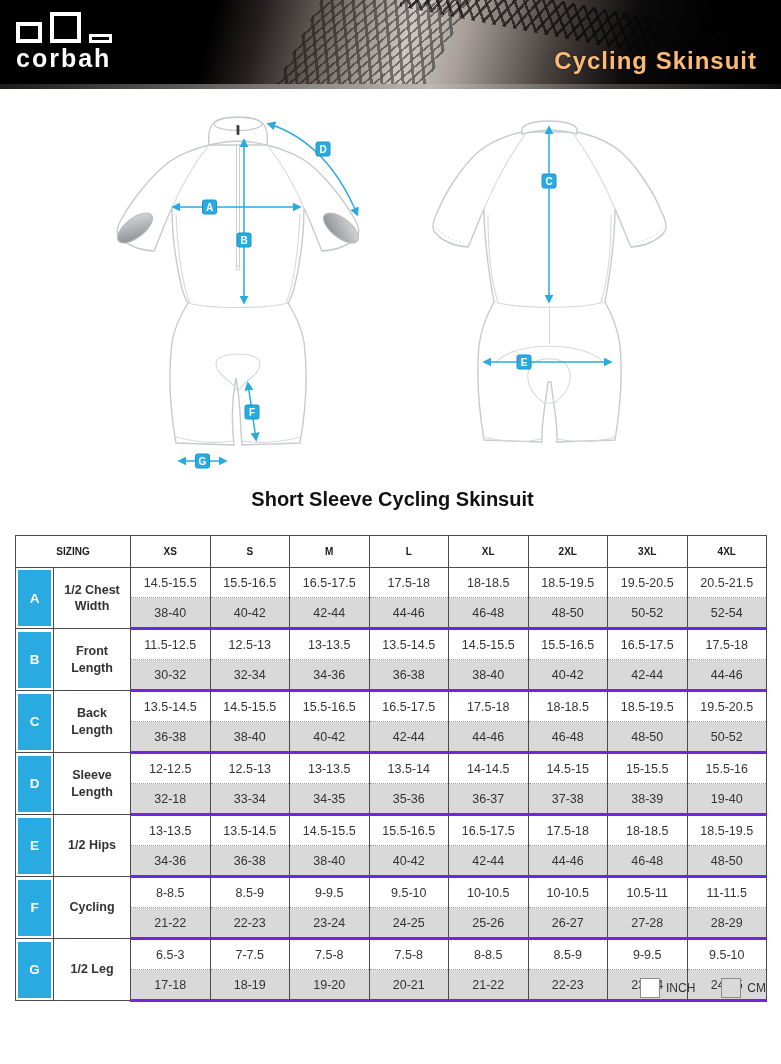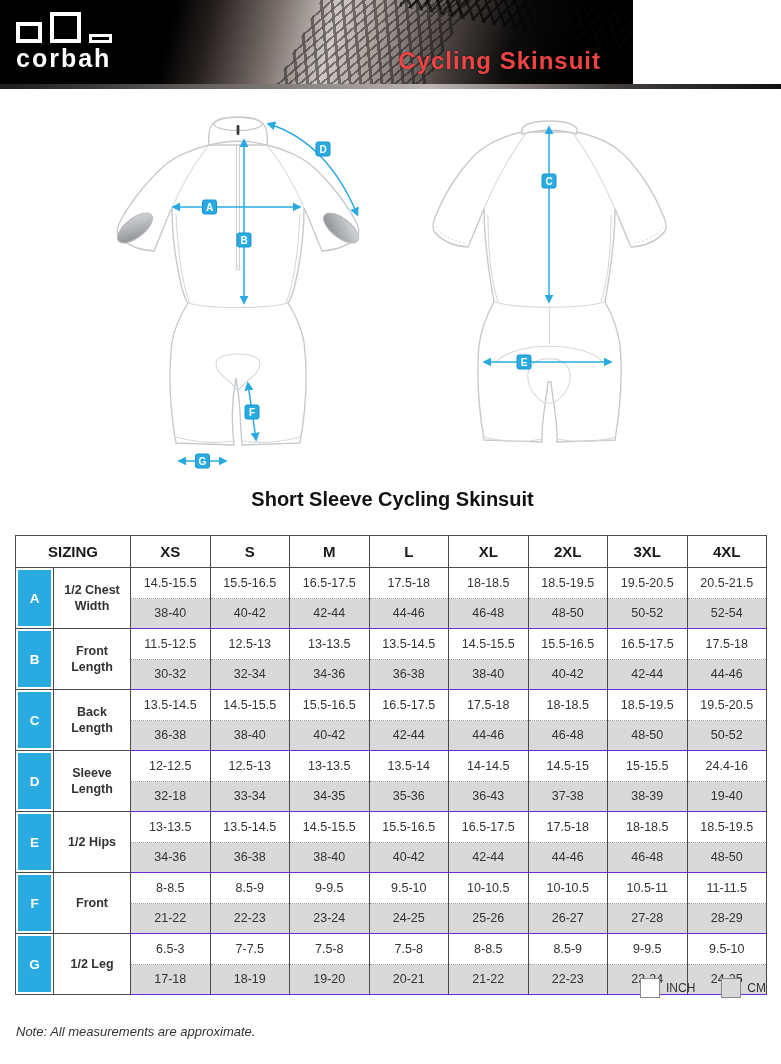--- a/index.html
+++ b/index.html
@@ -1,59 +1,59 @@
 <!DOCTYPE html>
 <html><head>
 <meta charset="utf-8">
 <style>
   html,body{margin:0;padding:0;background:#fff;}
   .page{position:relative;width:781px;height:1064px;background:#fff;overflow:hidden;
         font-family:"Liberation Sans",sans-serif;}
 
   
-  .header{position:absolute;left:0;top:0;width:633px;height:84px;background:#000;overflow:hidden;}
+  .header{position:absolute;left:0;top:0;width:781px;height:84px;background:#000;overflow:hidden;}
   .header-photo{position:absolute;inset:0;
     background:linear-gradient(104deg,#000 0%,#000 27%,#241f1e 33%,#7a706c 43%,#cfc8c4 52%,#a89f9b 59%,#4a4340 70%,#0c0b0b 80%,#000 90%);}
   .mesh{position:absolute;background-image:
       repeating-linear-gradient(58deg,rgba(5,5,5,.85) 0 2.5px,transparent 2.5px 9px),
       repeating-linear-gradient(-58deg,rgba(5,5,5,.85) 0 2.5px,transparent 2.5px 9px);}
   .mesh1{left:300px;top:-8px;width:150px;height:95px;transform:skewX(-28deg);opacity:.5;}
   .mesh2{left:400px;top:2px;width:330px;height:36px;transform:rotate(11deg);opacity:.75;}
   .header-strip{position:absolute;left:0;top:84px;width:781px;height:5px;
     background:linear-gradient(90deg,#1d1c1b,#6e6a68 30%,#bdb8b5 55%,#45413f 78%,#101010);}
   .logo{position:absolute;left:16px;top:10px;}
   .logo-marks{display:flex;align-items:flex-end;gap:8px;height:33px;}
   .sq{display:block;box-sizing:border-box;border:4px solid #fff;background:transparent;}
   .sq1{width:26px;height:21px;}
   .sq2{width:31px;height:31px;}
   .sq3{width:23px;height:9px;border-width:3.5px;}
   .brand{margin-top:3px;color:#fff;font-size:25px;font-weight:bold;letter-spacing:2px;line-height:1;}
-  .product-title{position:absolute;right:32px;bottom:9px;color:#ef4444;font-size:24px;font-weight:bold;
+  .product-title{position:absolute;right:24px;bottom:9px;color:#fdba74;font-size:24px;font-weight:bold;
     letter-spacing:1px;text-shadow:0 0 2px rgba(0,0,0,.6);}
 
   
   .fig{position:absolute;}
   .fig-front{left:110px;top:104px;}
   .fig-back{left:424px;top:110px;}
 
   
   .chart-title{position:absolute;left:0;top:486px;width:781px;margin:2px;text-align:center;
     font-size:20px;font-weight:bold;color:#111;}
 
   
   .size-table{position:absolute;left:15px;top:535px;width:751px;border-collapse:collapse;
     table-layout:fixed;border:1.5px solid #4a4a4a;}
   .size-table th,.size-table td{border:1px solid #4a4a4a;text-align:center;vertical-align:middle;
     padding:0;overflow:hidden;}
-  .size-table thead th{height:31px;background:#fff;font-size:15px;font-weight:bold;color:#1a1a1a;}
+  .size-table thead th{height:31px;background:#fff;font-size:10px;font-weight:bold;color:#1a1a1a;}
   tr.inch-row td,tr.cm-row td{font-size:12.5px;color:#333;}
   tr.inch-row td{height:29px;background:#fff;}
   td.inch-td{border-bottom:1px dotted #999;}
   tr.cm-row td{height:29px;}
-  td.cm-td{background:#D9D9D9;border-top:0;border-bottom:1px solid #6d28d9;}
+  td.cm-td{background:#D9D9D9;border-top:0;border-bottom:3px solid #6d28d9;}
   td.letter-td{background:#fff;padding:2px;}
   .letter-box{height:56px;display:flex;align-items:center;justify-content:center;
     background:#29ABE2;color:#fff;font-weight:bold;font-size:13.5px;}
   td.label-td{background:#fff;font-weight:bold;font-size:12.5px;color:#1a1a1a;line-height:1.3;
     padding:0 6px;}
 
   
   .note{position:absolute;left:16px;top:1024px;font-style:italic;font-size:13px;color:#333;}
   .legend{position:absolute;right:15px;top:978px;display:flex;align-items:center;gap:6px;
     font-size:12px;color:#333;text-align:center;}
@@ -297,28 +297,28 @@
             <div class="letter-box">D</div>
           </td>
           <td rowspan="2" class="label-td">Sleeve Length</td>
           <td class="inch-td">12-12.5</td>
           <td class="inch-td">12.5-13</td>
           <td class="inch-td">13-13.5</td>
           <td class="inch-td">13.5-14</td>
           <td class="inch-td">14-14.5</td>
           <td class="inch-td">14.5-15</td>
           <td class="inch-td">15-15.5</td>
-          <td class="inch-td">24.4-16</td>
+          <td class="inch-td">15.5-16</td>
         </tr>
         <tr class="cm-row">
           <td class="cm-td">32-18</td>
           <td class="cm-td">33-34</td>
           <td class="cm-td">34-35</td>
           <td class="cm-td">35-36</td>
-          <td class="cm-td">36-43</td>
+          <td class="cm-td">36-37</td>
           <td class="cm-td">37-38</td>
           <td class="cm-td">38-39</td>
           <td class="cm-td">19-40</td>
         </tr>
         <tr class="inch-row">
           <td rowspan="2" class="letter-td">
             <div class="letter-box">E</div>
           </td>
           <td rowspan="2" class="label-td">1/2 Hips</td>
           <td class="inch-td">13-13.5</td>
@@ -337,21 +337,21 @@
           <td class="cm-td">40-42</td>
           <td class="cm-td">42-44</td>
           <td class="cm-td">44-46</td>
           <td class="cm-td">46-48</td>
           <td class="cm-td">48-50</td>
         </tr>
         <tr class="inch-row">
           <td rowspan="2" class="letter-td">
             <div class="letter-box">F</div>
           </td>
-          <td rowspan="2" class="label-td">Front</td>
+          <td rowspan="2" class="label-td">Cycling</td>
           <td class="inch-td">8-8.5</td>
           <td class="inch-td">8.5-9</td>
           <td class="inch-td">9-9.5</td>
           <td class="inch-td">9.5-10</td>
           <td class="inch-td">10-10.5</td>
           <td class="inch-td">10-10.5</td>
           <td class="inch-td">10.5-11</td>
           <td class="inch-td">11-11.5</td>
         </tr>
         <tr class="cm-row">
@@ -384,21 +384,20 @@
           <td class="cm-td">19-20</td>
           <td class="cm-td">20-21</td>
           <td class="cm-td">21-22</td>
           <td class="cm-td">22-23</td>
           <td class="cm-td">23-24</td>
           <td class="cm-td">24-25</td>
         </tr>
       </tbody>
   </table>
 
-  <div class="note">Note: All measurements are approximate.</div>
   <div class="legend">
     <span class="swatch inch"></span>
     <span class="legend-label">INCH</span>
     <span class="swatch cm"></span>
     <span class="legend-label">CM</span>
   </div>
 
 </div>
 
 </body></html>

